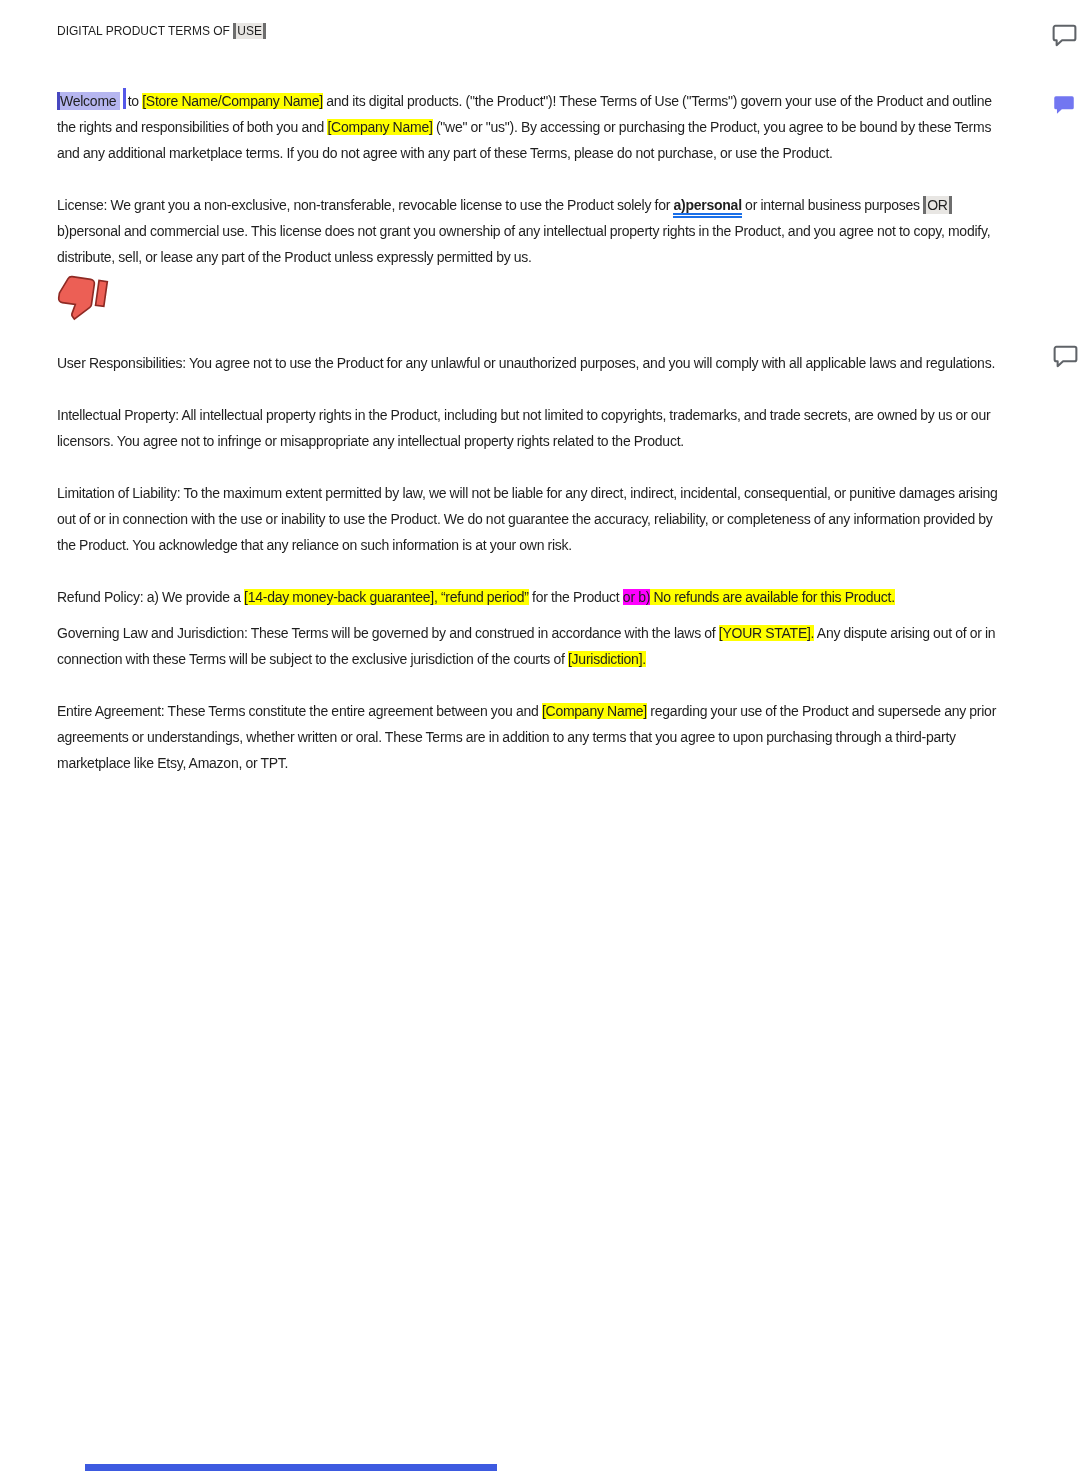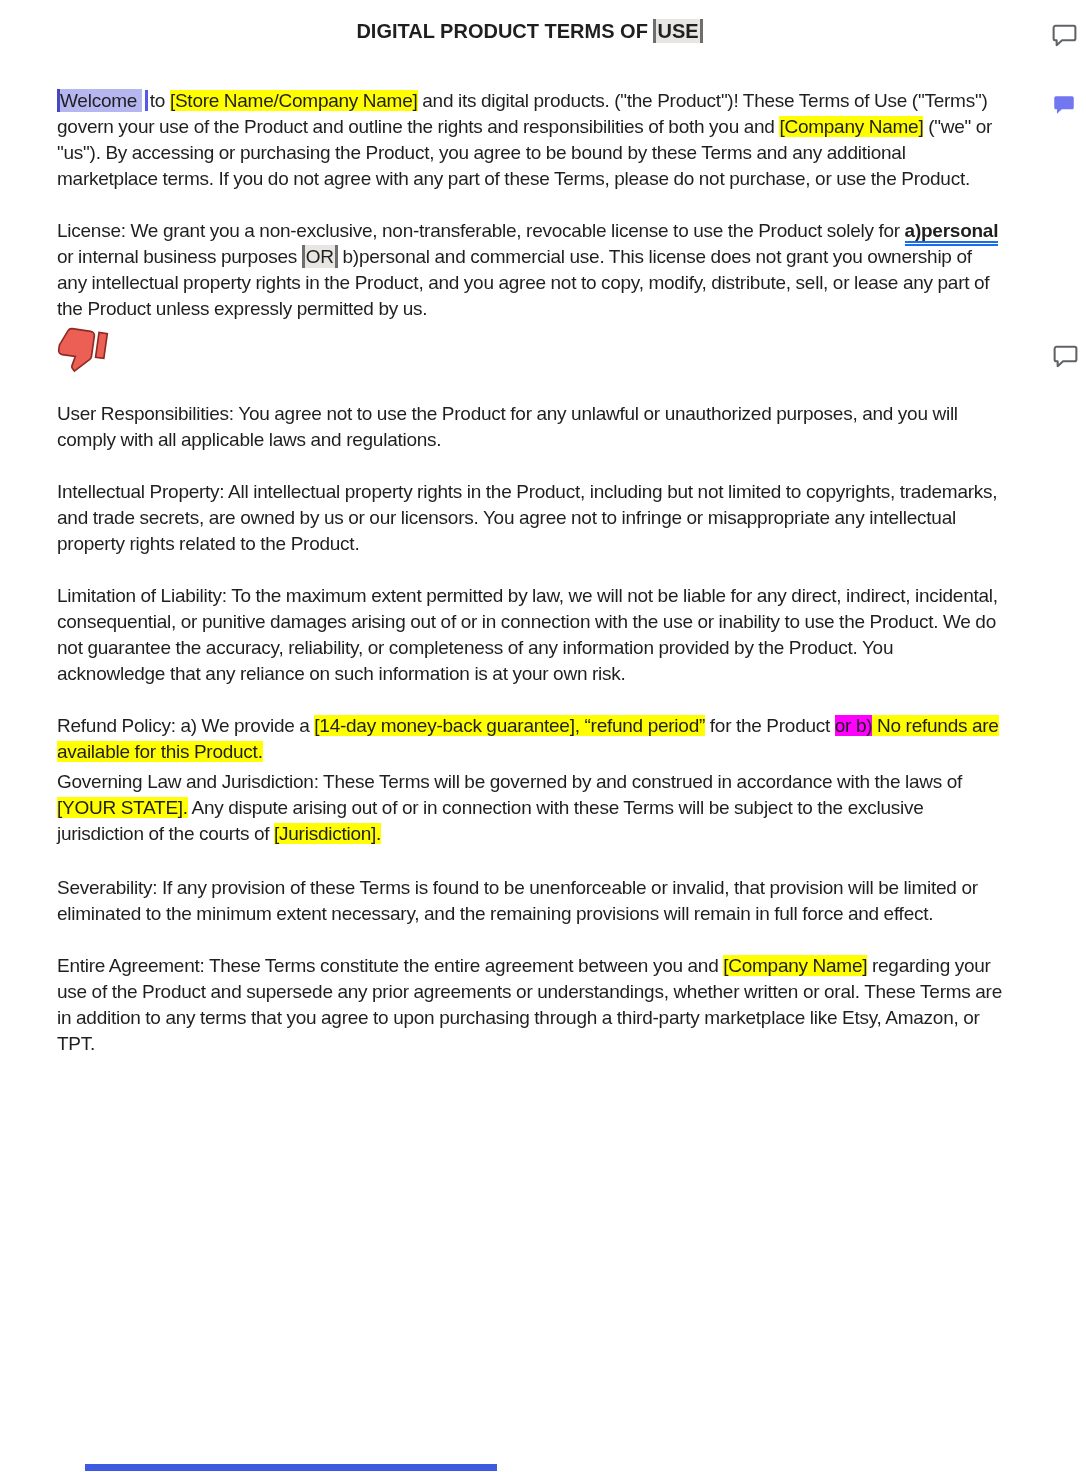--- a/index.html
+++ b/index.html
@@ -2,28 +2,28 @@
 <html style="--highlight-yellow: #ffff00; --highlight-magenta: #ff00ff; --selection-purple: #b6b6f0; --selection-purple-bar: #4747c0; --selection-gray: #e8e6e3; --selection-gray-bar: #6e6e6e; --caret-purple: #5558e8; --suggestion-purple: #7b7ff2; --grammar-blue: #1a6fe8; --comment-outline: #5f6368; --comment-fill: #7276f1; --bar-blue: #3d5ae0; --thumbs-up-green: #3fa23c; --thumbs-down-red: #ec5f55;"><head>
 <meta charset="utf-8">
 <style>
   html,body { margin:0; padding:0; background:#ffffff; }
   .page {
     position:relative; width:1086px; height:1472px; background:#ffffff;
     font-family:"Liberation Sans", sans-serif; color:#1f1f1f; overflow:hidden;
   }
   .doc { position:absolute; left:57px; top:18px; width:945px; }
   .title {
-    text-align:center; font-size:20px; line-height:26px; margin:0 0 44px 0;
-    font-weight:700; letter-spacing:0;
+    text-align:left; font-size:12px; line-height:26px; margin:0 0 44px 0;
+    font-weight:400; letter-spacing:0;
   }
   p.para {
-    font-size:19px; line-height:26px; letter-spacing:-0.25px;
+    font-size:14px; line-height:26px; letter-spacing:-0.25px;
     margin:0 0 26px 0; word-spacing:-0.3px;
   }
-  p.para.tight { margin-bottom:4px; }
+  p.para.tight { margin-bottom:10px; }
   p.para.gap-top { margin-top:28px; }
 
   
   .seg-plain { }
   .seg-yellow   { background:var(--highlight-yellow); }
   .seg-magenta  { background:var(--highlight-magenta); }
   .seg-purple-select {
     background:var(--selection-purple);
     border-left:3px solid var(--selection-purple-bar);
     padding:1px 0;
@@ -72,21 +72,20 @@
         <p class="para"><span class="seg-purple-select">Welcome </span><span class="seg-caret"></span><span class="seg-plain">to </span><span class="seg-yellow">[Store Name/Company Name]</span><span class="seg-plain"> and its digital products. ("the Product")! These Terms of Use ("Terms") govern your use of the Product and outline the rights and responsibilities of both you and </span><span class="seg-yellow">[Company Name]</span><span class="seg-plain"> ("we" or "us"). By accessing or purchasing the Product, you agree to be bound by these Terms and any additional marketplace terms. If you do not agree with any part of these Terms, please do not purchase, or use the Product.</span></p>
         <p class="para"><span class="seg-plain">License: We grant you a non-exclusive, non-transferable, revocable license to use the Product solely for </span><span class="seg-double">a)personal</span><span class="seg-plain"> or internal business purposes </span><span class="seg-gray-select">OR</span><span class="seg-plain"> b)personal and commercial use. This license does not grant you ownership of any intellectual property rights in the Product, and you agree not to copy, modify, distribute, sell, or lease any part of the Product unless expressly permitted by us.</span></p>
         <p class="para"><span class="inline-icon thumb-down"><svg viewBox="0 0 24 24">
               <path fill="#ec5f55" stroke="#8e2a24" stroke-width="0.8" d="M15 3H6c-.83 0-1.54.5-1.84 1.22l-3.02 7.05c-.09.23-.14.47-.14.72v2c0 1.1.9 2 2 2h6.31l-.95 4.57-.03.32c0 .41.17.79.44 1.06L9.83 23l6.59-6.59c.36-.36.58-.86.58-1.41V5c0-1.1-.9-2-2-2zm4 0v12h4V3h-4z"></path>
             </svg></span></p>
         <p class="para"><span class="seg-plain">User Responsibilities: You agree not to use the Product for any unlawful or unauthorized purposes, and you will comply with all applicable laws and regulations.</span></p>
         <p class="para"><span class="seg-plain">Intellectual Property: All intellectual property rights in the Product, including but not limited to copyrights, trademarks, and trade secrets, are owned by us or our licensors. You agree not to infringe or misappropriate any intellectual property rights related to the Product.</span></p>
         <p class="para"><span class="seg-plain">Limitation of Liability: To the maximum extent permitted by law, we will not be liable for any direct, indirect, incidental, consequential, or punitive damages arising out of or in connection with the use or inability to use the Product. We do not guarantee the accuracy, reliability, or completeness of any information provided by the Product. You acknowledge that any reliance on such information is at your own risk.</span></p>
         <p class="para tight"><span class="seg-plain">Refund Policy: a) We provide a </span><span class="seg-yellow">[14-day money-back guarantee], “refund period”</span><span class="seg-plain"> for the Product </span><span class="seg-magenta">or b)</span><span class="seg-yellow"> No refunds are available for this Product.</span></p>
         <p class="para"><span class="seg-plain">Governing Law and Jurisdiction: These Terms will be governed by and construed in accordance with the laws of </span><span class="seg-yellow">[YOUR STATE].</span><span class="seg-plain"> Any dispute arising out of or in connection with these Terms will be subject to the exclusive jurisdiction of the courts of </span><span class="seg-yellow">[Jurisdiction].</span></p>
-        <p class="para gap-top"><span class="seg-plain">Severability: If any provision of these Terms is found to be unenforceable or invalid, that provision will be limited or eliminated to the minimum extent necessary, and the remaining provisions will remain in full force and effect.</span></p>
         <p class="para"><span class="seg-plain">Entire Agreement: These Terms constitute the entire agreement between you and </span><span class="seg-yellow">[Company Name]</span><span class="seg-plain"> regarding your use of the Product and supersede any prior agreements or understandings, whether written or oral. These Terms are in addition to any terms that you agree to upon purchasing through a third-party marketplace like Etsy, Amazon, or TPT.</span></p>
       </div>
   </div>
 
   <button class="comment-btn comment-1">
     <svg viewBox="0 0 24 24">
         <path fill="none" stroke="#5f6368" stroke-width="1.7" stroke-linejoin="round" d="M4.5 4h15A1.5 1.5 0 0 1 21 5.5v9a1.5 1.5 0 0 1-1.5 1.5H10l-4.5 4v-4h-1A1.5 1.5 0 0 1 3 14.5v-9A1.5 1.5 0 0 1 4.5 4z"></path>
       </svg>
   </button>
   <button class="comment-btn comment-2">

